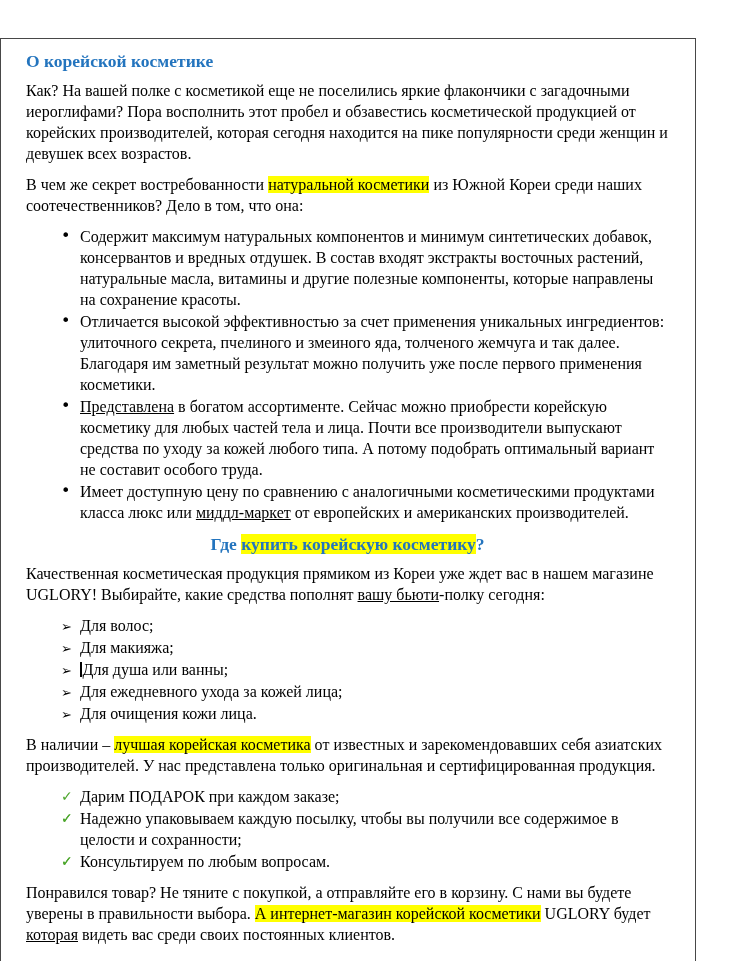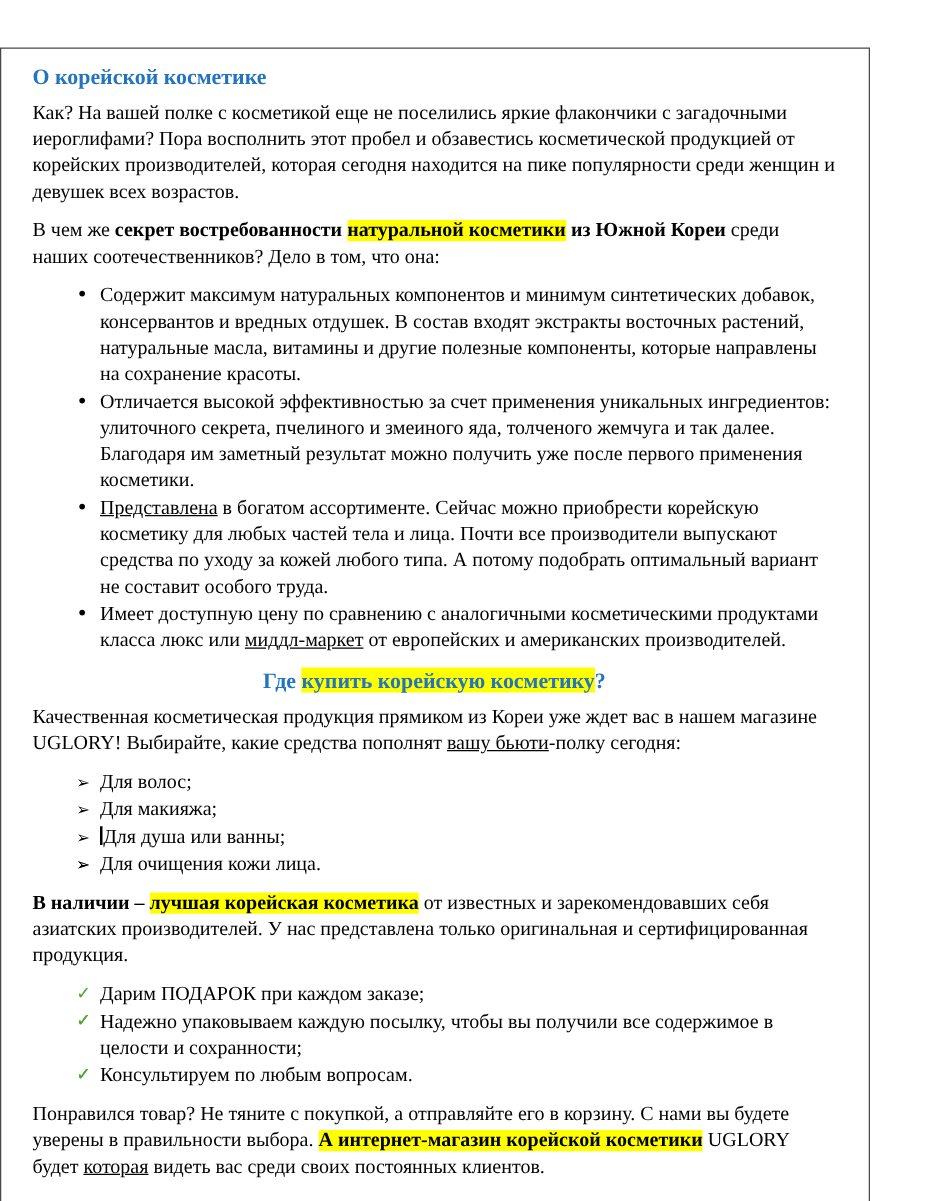--- a/index.html
+++ b/index.html
@@ -15,21 +15,21 @@
     position:relative;overflow:hidden;margin-top:38px;
   }
   .content{
     padding:8px 26px 0 25px;
     font-size:16px;line-height:21px;color:#000;text-align:left;
   }
   .h{font-size:17.5px;line-height:22px;font-weight:700;color:var(--heading);}
   .h1{margin:3px 0 8px;}
   .h2{margin:8px 0 8px;text-align:center;}
   p{margin:0 0 10px;}
-  .b{font-weight:700;}
+  .b{font-weight:400;}
   .u{text-decoration:underline;}
   .hl{background:var(--highlight);}
   ul{list-style:none;margin:1px 0 10px 35px;padding:0;}
   li{position:relative;padding-left:19px;margin:0 0 1px;}
   .mk{position:absolute;left:0;top:0;font-family:"DejaVu Sans",sans-serif;font-size:14px;}
   ul.features .mk{font-size:16px;top:-1px;}
   ul.cats .mk{font-size:13px;top:1px;}
   ul.benefits .mk{color:var(--check);font-weight:700;font-size:14px;}
   .caret{display:inline-block;width:1.5px;height:15px;background:#000;vertical-align:-2px;margin-right:1px;}
   .hscroll{
@@ -61,21 +61,21 @@
     </ul>
 
     <h2 class="h h2"><span>Где </span><span class="hl">купить корейскую косметику</span><span>?</span></h2>
 
     <p><span>Качественная косметическая продукция прямиком из Кореи уже ждет вас в нашем магазине UGLORY! Выбирайте, какие средства пополнят </span><span class="u">вашу бьюти</span><span>-полку сегодня:</span></p>
 
     <ul class="cats">
       <li><span class="mk">➢</span><span>Для волос;</span></li>
       <li><span class="mk">➢</span><span>Для макияжа;</span></li>
       <li><span class="mk">➢</span><span class="caret"></span><span>Для душа или ванны;</span></li>
-      <li><span class="mk">➢</span></li>
+      <li><span class="mk">➢</span><span>Для ежедневного ухода за кожей лица;</span></li>
       <li><span class="mk">➢</span><span>Для очищения кожи лица.</span></li>
     </ul>
 
     <p><span class="b">В наличии – </span><span class="b hl">лучшая корейская косметика</span><span> от известных и зарекомендовавших себя азиатских производителей. У нас представлена только оригинальная и сертифицированная продукция.</span></p>
 
 
     <ul class="benefits">
       <li><span class="mk">✓</span><span>Дарим ПОДАРОК при каждом заказе;</span></li>
       <li><span class="mk">✓</span></li>
       <li><span class="mk">✓</span><span>Надежно упаковываем каждую посылку, чтобы вы получили все содержимое в целости и сохранности;</span></li>

